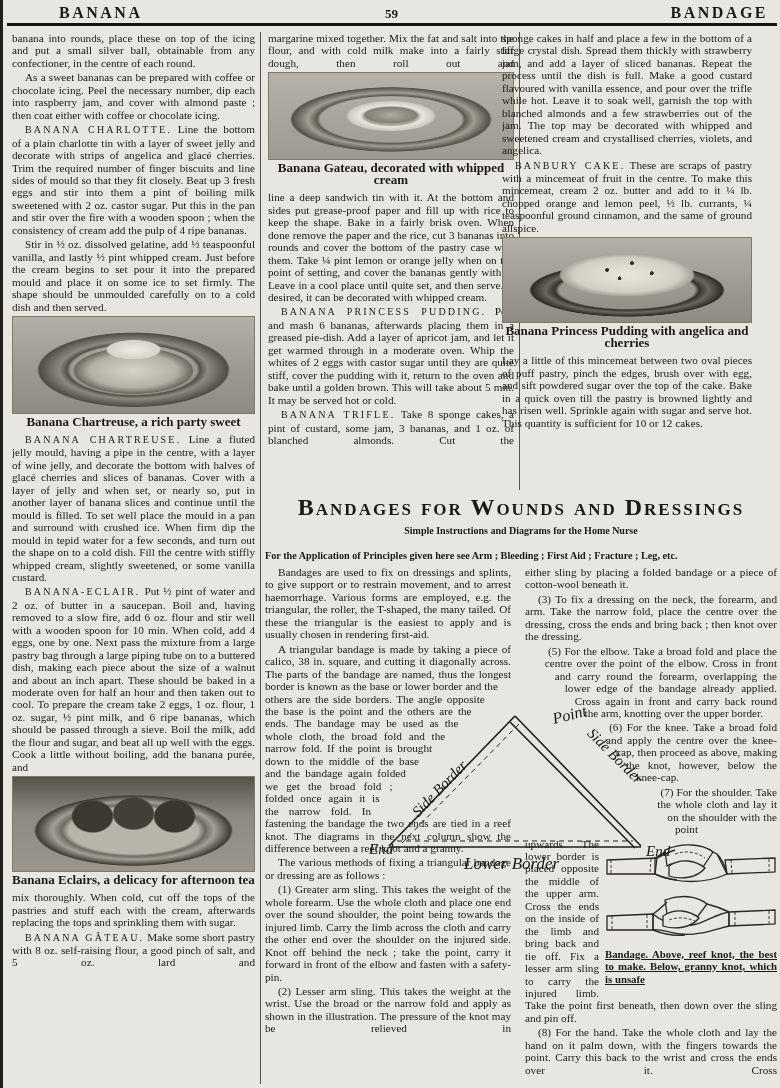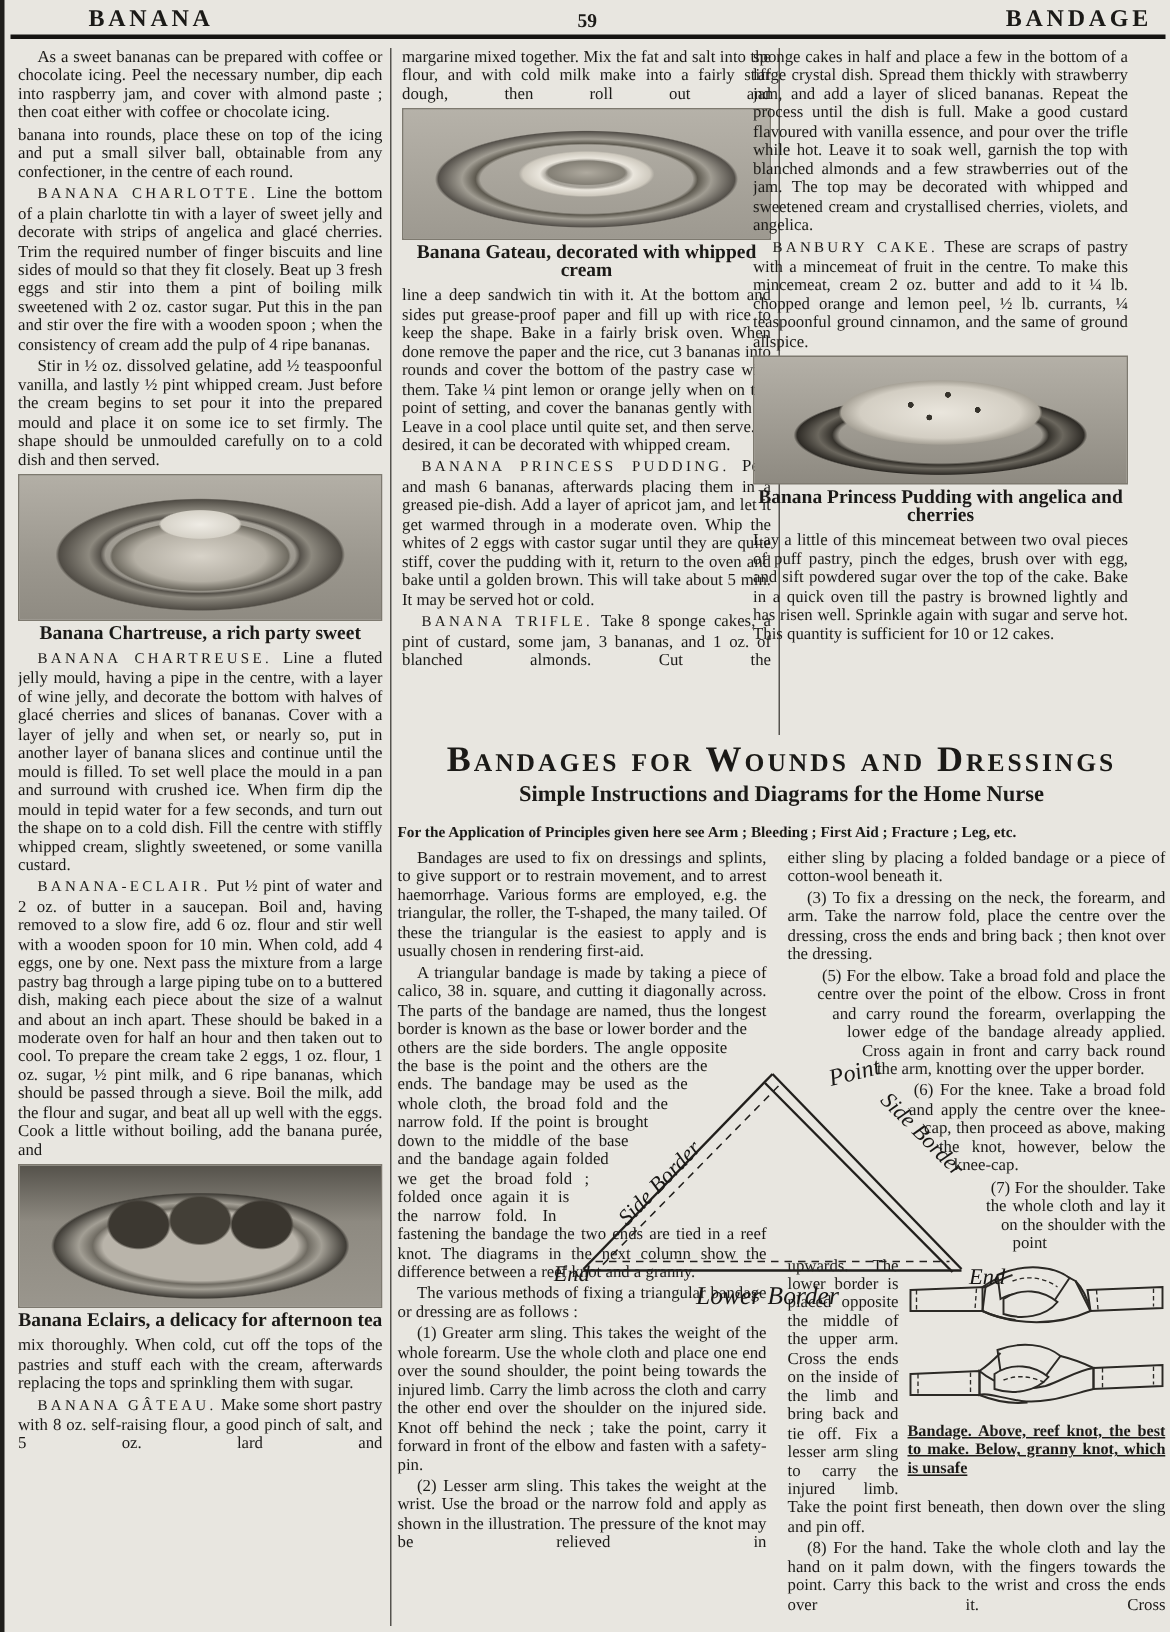--- a/index.html
+++ b/index.html
@@ -53,21 +53,21 @@
     radial-gradient(ellipse 12% 24% at 33% 42%, #3c3831 0 68%, rgba(0,0,0,0) 74%),
     radial-gradient(ellipse 12% 24% at 50% 39%, #433f37 0 68%, rgba(0,0,0,0) 74%),
     radial-gradient(ellipse 12% 24% at 67% 42%, #3a362f 0 68%, rgba(0,0,0,0) 74%),
     radial-gradient(ellipse 48% 44% at 50% 57%, #b9b4aa 0 56%, #6f6b62 62%, #a39f95 70%, #403d37 84%, rgba(0,0,0,0) 86%),
     linear-gradient(180deg,#55524b,#8e8a81 40%,#9a968d);}
 
   
   #bandage{position:absolute;left:262px;top:492px;width:512px;height:594px;overflow:hidden;}
   #bandage-title{font-weight:bold;font-size:24px;letter-spacing:2px;text-align:center;
     font-variant:small-caps;margin:2px 0 0 0;line-height:26px;}
-  #bandage-subtitle{font-weight:bold;font-size:15px;text-align:center;margin:3px 0 0 0;line-height:15px;}
+  #bandage-subtitle{font-weight:bold;font-size:10px;text-align:center;margin:3px 0 0 0;line-height:15px;}
   #bandage-crossref{font-weight:600;font-size:10.2px;text-align:left;margin:12px 0 4px 0;line-height:12px;}
   #bandage-cols{position:relative;display:flex;gap:14px;}
   #bcol-left{width:246px;}
   #bcol-right{width:252px;}
 
   .tri-spacer-left{float:right;width:140px;height:170px;
     shape-outside:polygon(100% 22%,100% 100%,0% 100%);}
   .tri-spacer-right{float:left;width:150px;height:188px;
     shape-outside:polygon(0 0,100% 100%,0 100%);}
 
@@ -90,22 +90,22 @@
 
   <div class="hdr-word" id="hdr-left">BANANA</div>
   <div id="hdr-page">59</div>
   <div class="hdr-word" id="hdr-right">BANDAGE</div>
   <div id="hdr-rule"></div>
 
   <div class="vrule" id="vrule1"></div>
   <div class="vrule" id="vrule2"></div>
 
   <div class="col" id="col1">
+    <p class="bt">banana into rounds, place these on top of the icing and put a small silver ball, obtainable from any confectioner, in the centre of each round.</p>
     <p class="bt ind">As a sweet bananas can be prepared with coffee or chocolate icing. Peel the necessary number, dip each into raspberry jam, and cover with almond paste ; then coat either with coffee or chocolate icing.</p>
-    <p class="bt">banana into rounds, place these on top of the icing and put a small silver ball, obtainable from any confectioner, in the centre of each round.</p>
     <p class="bt ind"><span class="runhead">BANANA CHARLOTTE.</span> <span>Line the bottom of a plain charlotte tin with a layer of sweet jelly and decorate with strips of angelica and glacé cherries. Trim the required number of finger biscuits and line sides of mould so that they fit closely. Beat up 3 fresh eggs and stir into them a pint of boiling milk sweetened with 2 oz. castor sugar. Put this in the pan and stir over the fire with a wooden spoon ; when the consistency of cream add the pulp of 4 ripe bananas.</span></p>
     <p class="bt ind">Stir in ½ oz. dissolved gelatine, add ½ teaspoonful vanilla, and lastly ½ pint whipped cream. Just before the cream begins to set pour it into the prepared mould and place it on some ice to set firmly. The shape should be unmoulded carefully on to a cold dish and then served.</p>
     <div class="photo" id="photo-chartreuse"></div>
     <p class="caption">Banana Chartreuse, a rich party sweet</p>
     <p class="bt ind"><span class="runhead">BANANA CHARTREUSE.</span> <span>Line a fluted jelly mould, having a pipe in the centre, with a layer of wine jelly, and decorate the bottom with halves of glacé cherries and slices of bananas. Cover with a layer of jelly and when set, or nearly so, put in another layer of banana slices and continue until the mould is filled. To set well place the mould in a pan and surround with crushed ice. When firm dip the mould in tepid water for a few seconds, and turn out the shape on to a cold dish. Fill the centre with stiffly whipped cream, slightly sweetened, or some vanilla custard.</span></p>
     <p class="bt ind runon"><span class="runhead">BANANA-ECLAIR.</span> <span>Put ½ pint of water and 2 oz. of butter in a saucepan. Boil and, having removed to a slow fire, add 6 oz. flour and stir well with a wooden spoon for 10 min. When cold, add 4 eggs, one by one. Next pass the mixture from a large pastry bag through a large piping tube on to a buttered dish, making each piece about the size of a walnut and about an inch apart. These should be baked in a moderate oven for half an hour and then taken out to cool. To prepare the cream take 2 eggs, 1 oz. flour, 1 oz. sugar, ½ pint milk, and 6 ripe bananas, which should be passed through a sieve. Boil the milk, add the flour and sugar, and beat all up well with the eggs. Cook a little without boiling, add the banana purée, and</span></p>
     <div class="photo" id="photo-eclairs"></div>
     <p class="caption">Banana Eclairs, a delicacy for afternoon tea</p>
     <p class="bt">mix thoroughly. When cold, cut off the tops of the pastries and stuff each with the cream, afterwards replacing the tops and sprinkling them with sugar.</p>
     <p class="bt ind runon"><span class="runhead">BANANA GÂTEAU.</span> <span>Make some short pastry with 8 oz. self-raising flour, a good pinch of salt, and 5 oz. lard and</span></p>

